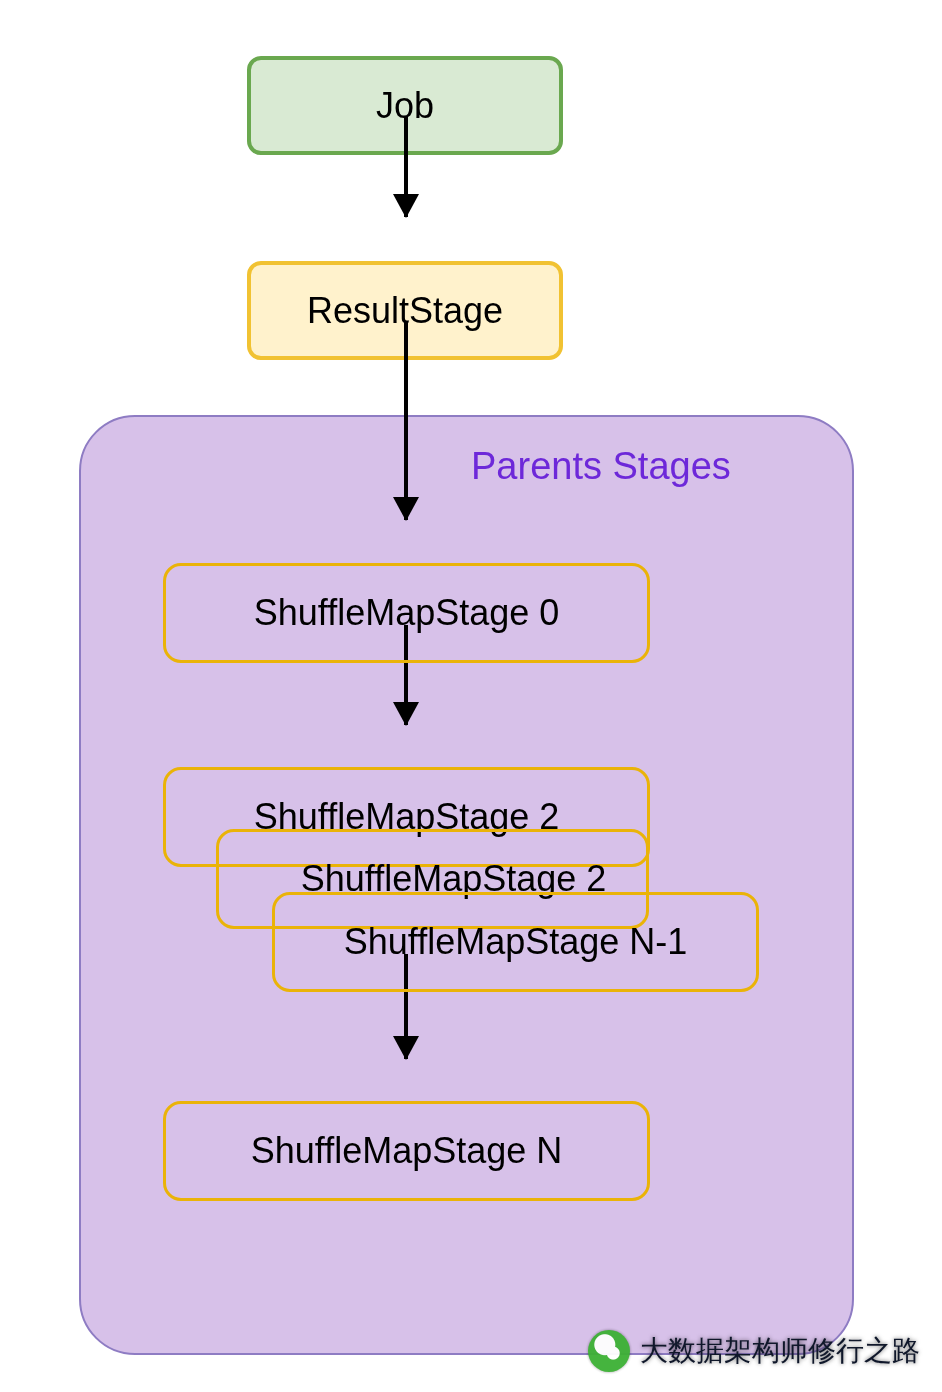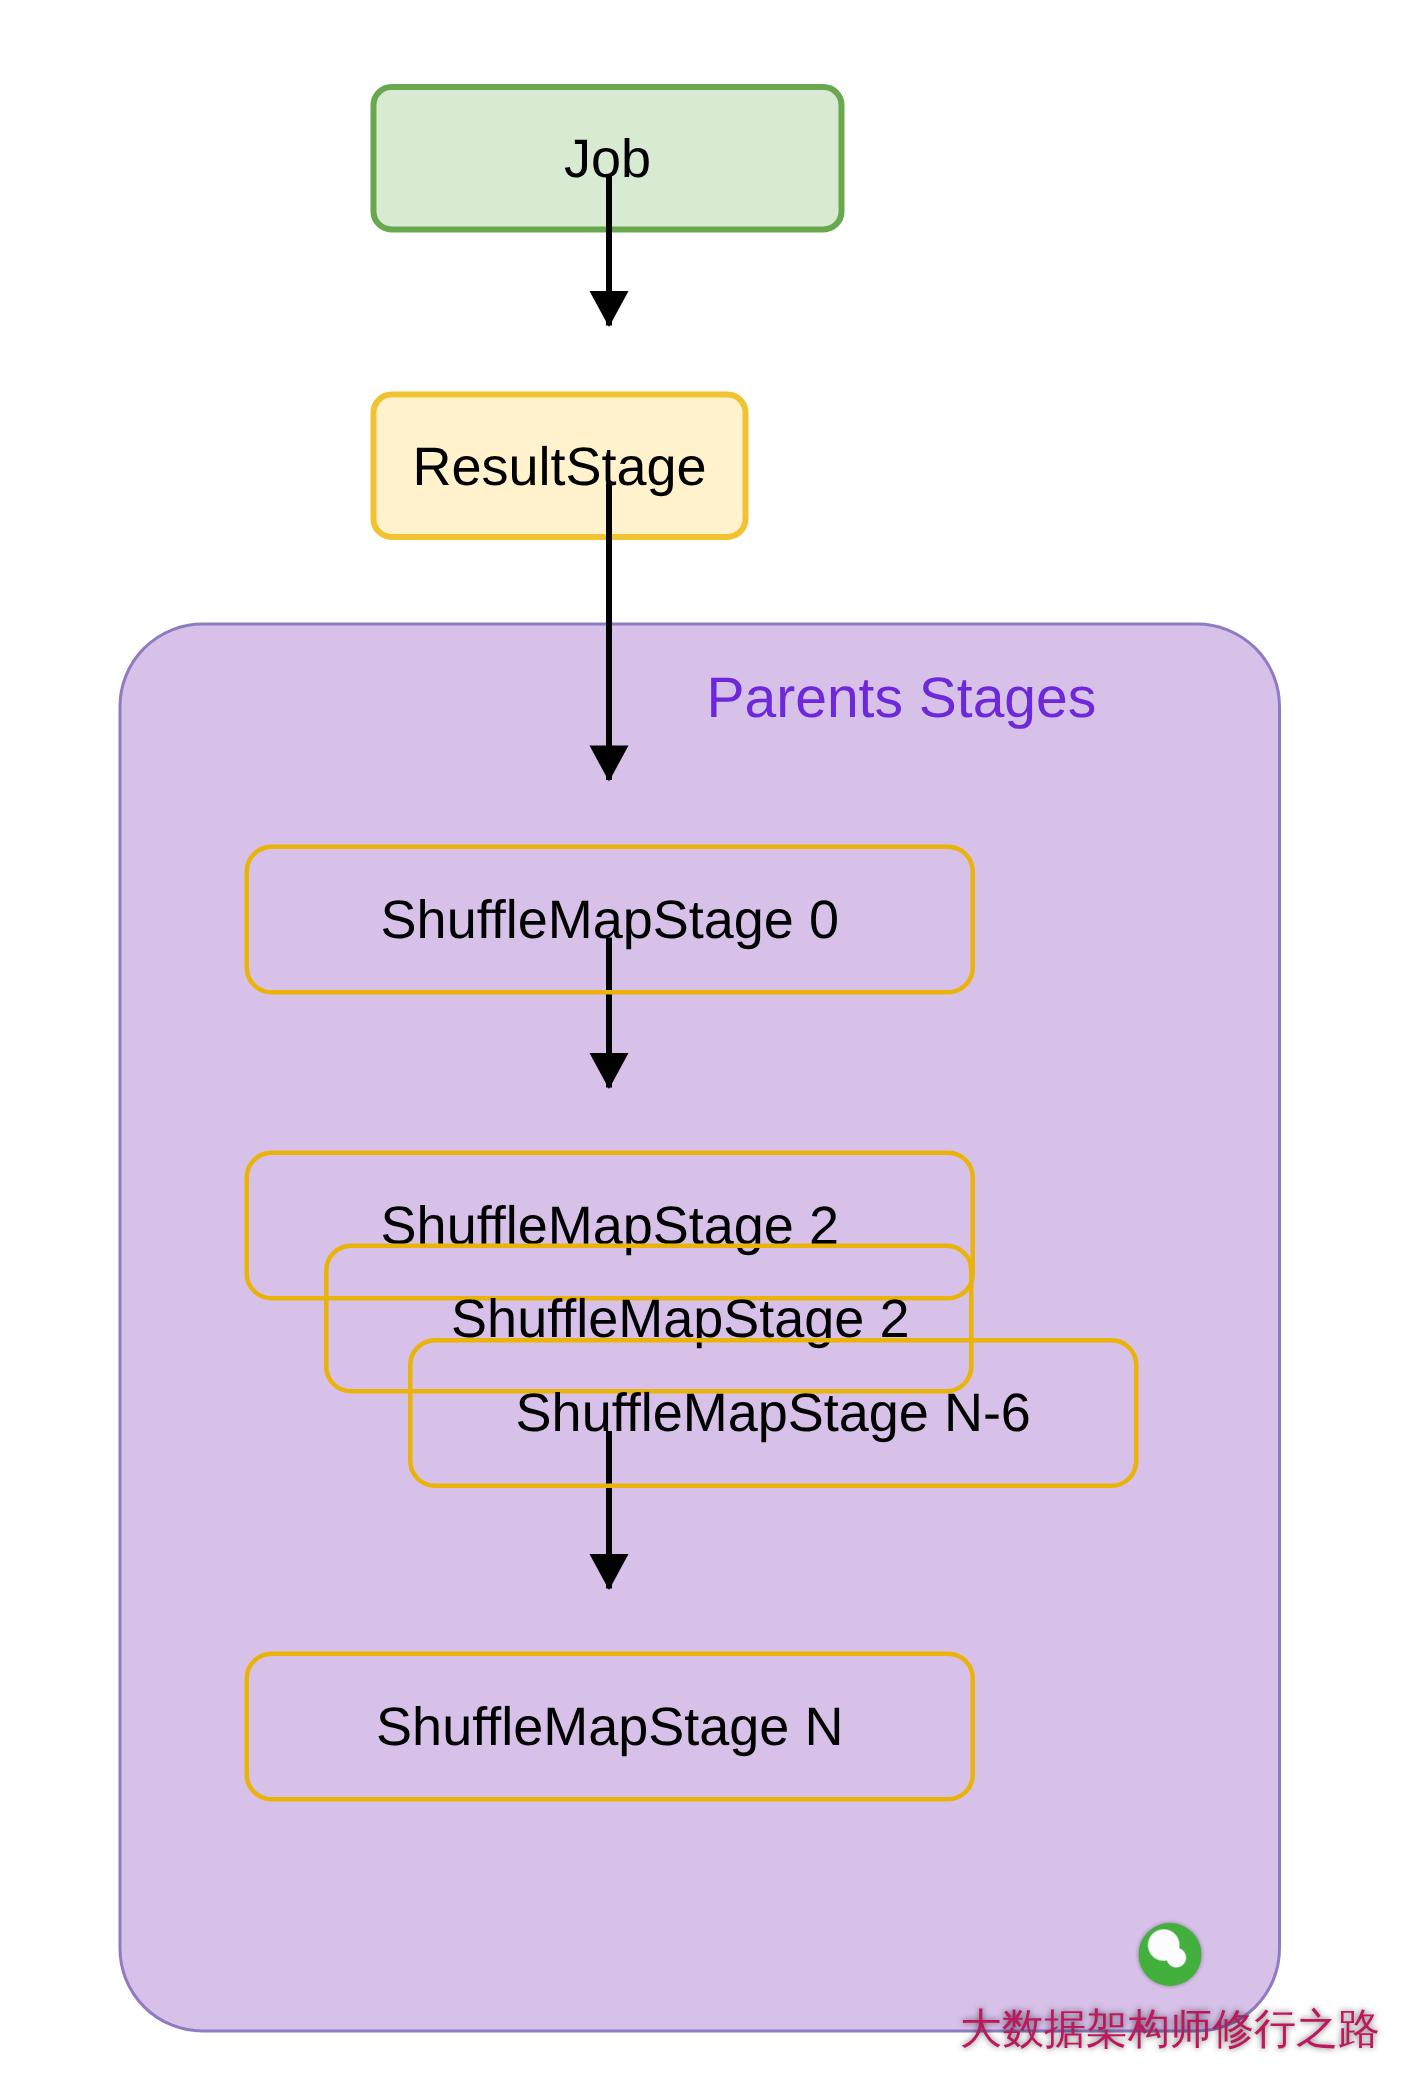--- a/index.html
+++ b/index.html
@@ -63,62 +63,61 @@
     transform: translateX(-50%);
     width: 0; height: 0;
     border-left: 13px solid transparent;
     border-right: 13px solid transparent;
     border-top: 24px solid #000;
   }
   .watermark {
     position: absolute;
     right: 22px;
     bottom: 20px;
-    color: #be185d;
+    color: #0f172a;
     font-size: 28px;
     display: flex;
     align-items: center;
     gap: 10px;
     text-shadow: 0 0 4px rgba(0,0,0,0.6);
-    flex-direction: column;
   }
   .wm-icon {
     width: 42px; height: 42px;
     border-radius: 50%;
     background: radial-gradient(circle at 40% 35%, #fff 0 10px, transparent 11px),
                 radial-gradient(circle at 60% 55%, #fff 0 6px, transparent 7px),
                 #3cb034;
     box-shadow: 0 0 3px rgba(0,0,0,0.4);
     opacity: 0.95;
   }
 </style>
 </head>
 <body>
 
 <div class="node job" style="left:247px; top:18px; width:316px; height:99px;">Job</div>
 
 <div class="arrow" style="left:406px; top:117px; height:100px;"></div>
 
-<div class="node result" style="left:247px; top:223px; width:252px; height:99px;">ResultStage</div>
+<div class="node result" style="left:247px; top:223px; width:316px; height:99px;">ResultStage</div>
 
 <div class="arrow" style="left:406px; top:322px; height:198px; z-index:2;"></div>
 
 <div class="node parents" style="left:79px; top:377px; width:775px; height:940px; display:block;">
   <div class="parents-label" style="left:390px; top:28px;">Parents Stages</div>
 </div>
 
 <div class="node stage" style="left:163px; top:525px; width:487px; height:100px; z-index:3;">ShuffleMapStage 0</div>
 
 <div class="arrow" style="left:406px; top:625px; height:100px; z-index:2;"></div>
 
 <div class="node stage" style="left:163px; top:729px; width:487px; height:100px; z-index:3;">ShuffleMapStage 2</div>
 
 <div class="node stage" style="left:216px; top:791px; width:433px; height:100px; z-index:4;padding-left:42px;">ShuffleMapStage 2</div>
 
-<div class="node stage" style="left:272px; top:854px; width:487px; height:100px; z-index:5;">ShuffleMapStage N-6</div>
+<div class="node stage" style="left:272px; top:854px; width:487px; height:100px; z-index:5;">ShuffleMapStage N-1</div>
 
 <div class="arrow" style="left:406px; top:954px; height:105px; z-index:2;"></div>
 
 <div class="node stage" style="left:163px; top:1063px; width:487px; height:100px; z-index:3;">ShuffleMapStage N</div>
 
 <div class="watermark">
   <span class="wm-icon"></span>
   <span>大数据架构师修行之路</span>
 </div>
 

